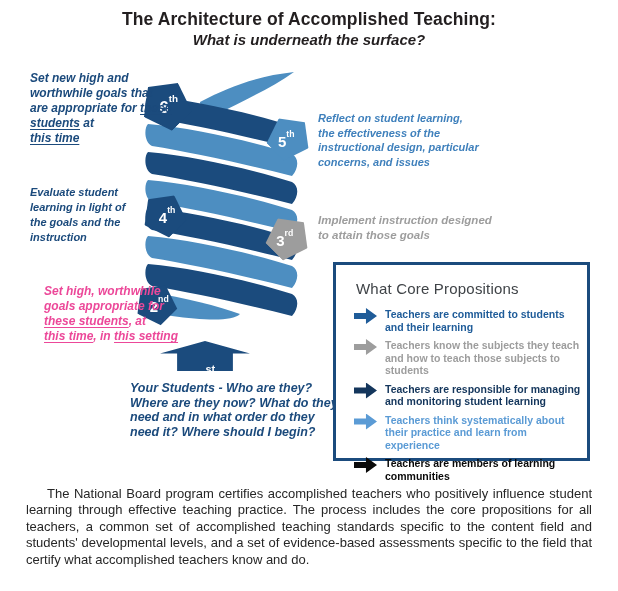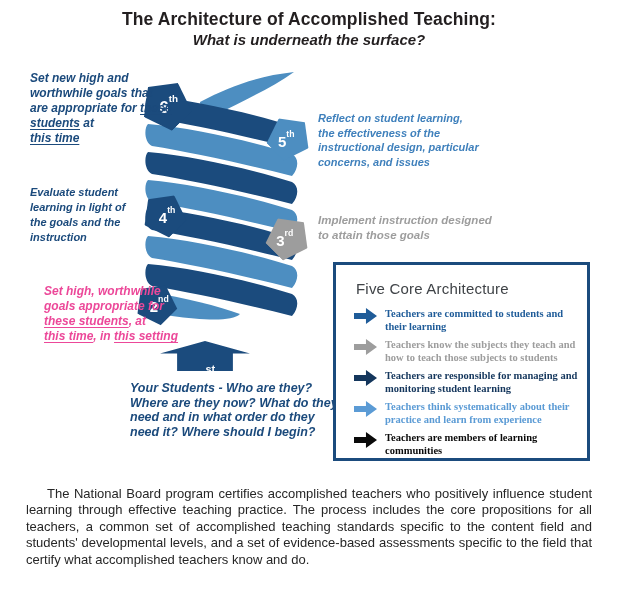--- a/index.html
+++ b/index.html
@@ -41,21 +41,21 @@
   #lt2{left:30px;top:185px;width:150px;font-size:11px;line-height:15px;}
   #lt3{left:28px;top:284px;width:165px;font-size:12px;line-height:15px;}
   #rt1{left:318px;top:111px;width:175px;font-size:11px;line-height:14.5px;}
   #rt2{left:318px;top:213px;width:200px;font-size:11.5px;line-height:14.5px;}
   #ys{left:130px;top:381px;width:220px;font-size:12.5px;line-height:14.5px;}
 
   
   .box{position:absolute;left:333px;top:262px;width:257px;height:199px;
        border:3px solid;background:#ffffff;box-sizing:border-box;}
   .box-title{margin:15px 0 11px 20px;font-size:15px;letter-spacing:0.2px;}
-  .prop-row{display:flex;align-items:flex-start;margin:0 6px 6px 18px;gap:8px;font-family:Liberation Serif, serif;}
+  .prop-row{display:flex;align-items:flex-start;margin:0 6px 6px 18px;gap:8px;}
   .prop-arrow{flex:none;width:23px;height:16px;margin-top:0;
        clip-path:polygon(0% 31%,52% 31%,52% 0%,100% 50%,52% 100%,52% 69%,0% 69%);}
   .prop-text{font-size:10.5px;font-weight:700;line-height:12.5px;}
 
   
   .footer{position:absolute;left:26px;top:486px;width:566px;
           font-size:13px;line-height:16.4px;text-align:justify;text-indent:21px;}
 </style>
 </head>
 <body>
@@ -113,21 +113,21 @@
 instructional design, particular
 concerns, and issues</span></div>
   <div class="ann" id="rt2" style="color: rgb(157, 157, 157);"><span>Implement instruction designed
 to attain those goals</span></div>
   <div class="ann" id="ys" style="color: rgb(27, 74, 124);"><span>Your Students</span><span> - Who are they?
 Where are they now? What do they
 need and in what order do they
 need it? Where should I begin?</span></div>
 
   <div class="box" style="border-color: rgb(27, 75, 125);">
-    <div class="box-title" style="color: rgb(63, 67, 71);">Five Core Architecture</div>
+    <div class="box-title" style="color: rgb(63, 67, 71);">What Core Propositions</div>
 
     <div class="prop-row">
       <span class="prop-arrow" style="background-color: rgb(31, 92, 153);"></span>
       <span class="prop-text" style="color: rgb(31, 92, 153);">Teachers are committed to students and their learning</span>
     </div>
     <div class="prop-row">
       <span class="prop-arrow" style="background-color: rgb(157, 157, 157);"></span>
       <span class="prop-text" style="color: rgb(157, 157, 157);">Teachers know the subjects they teach and how to teach those subjects to students</span>
     </div>
     <div class="prop-row">

